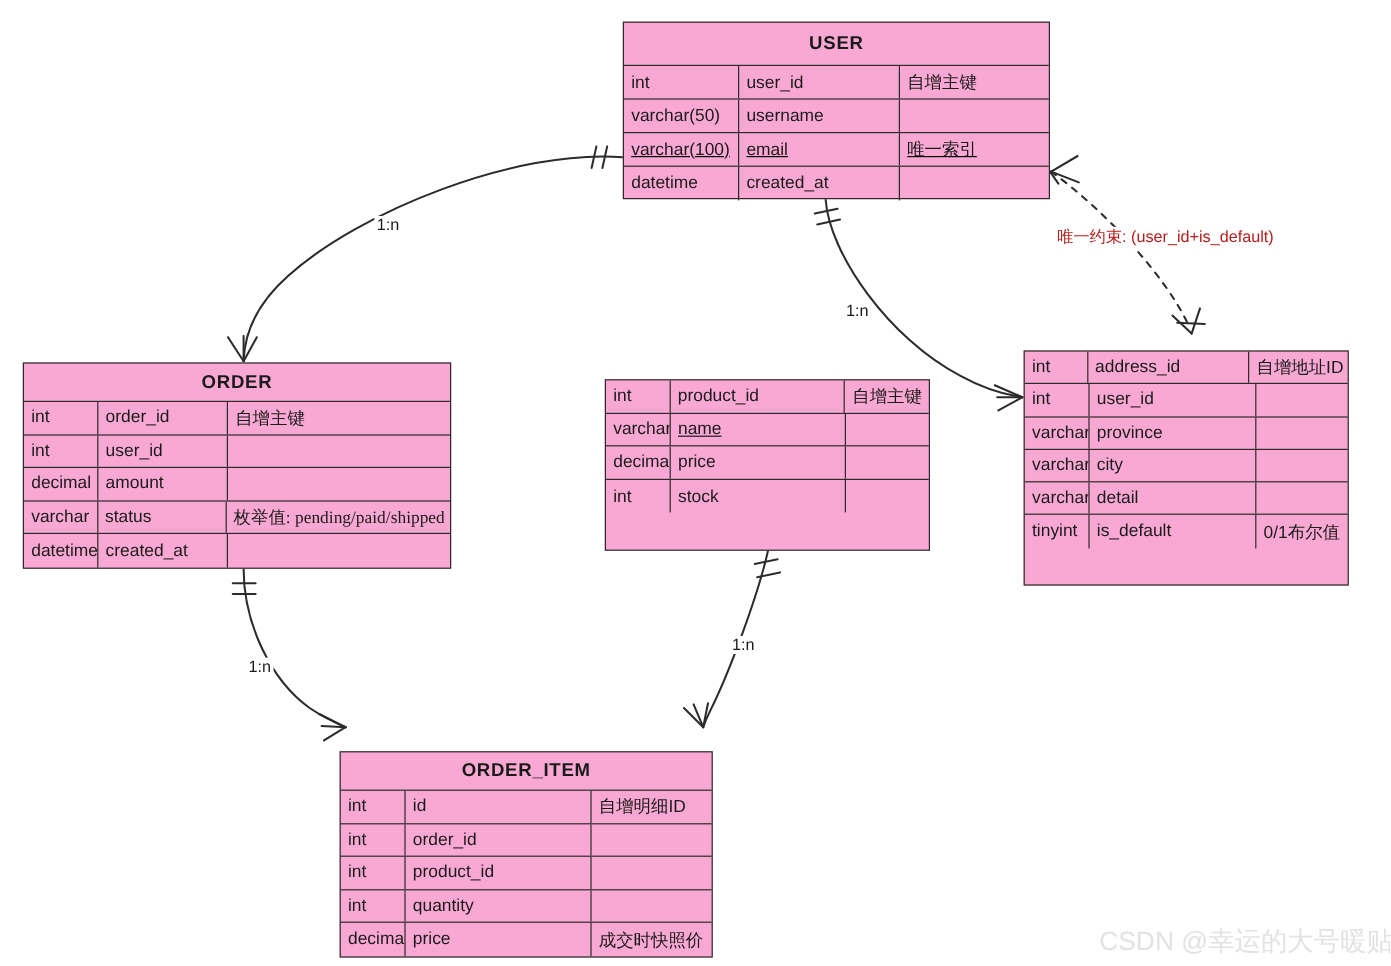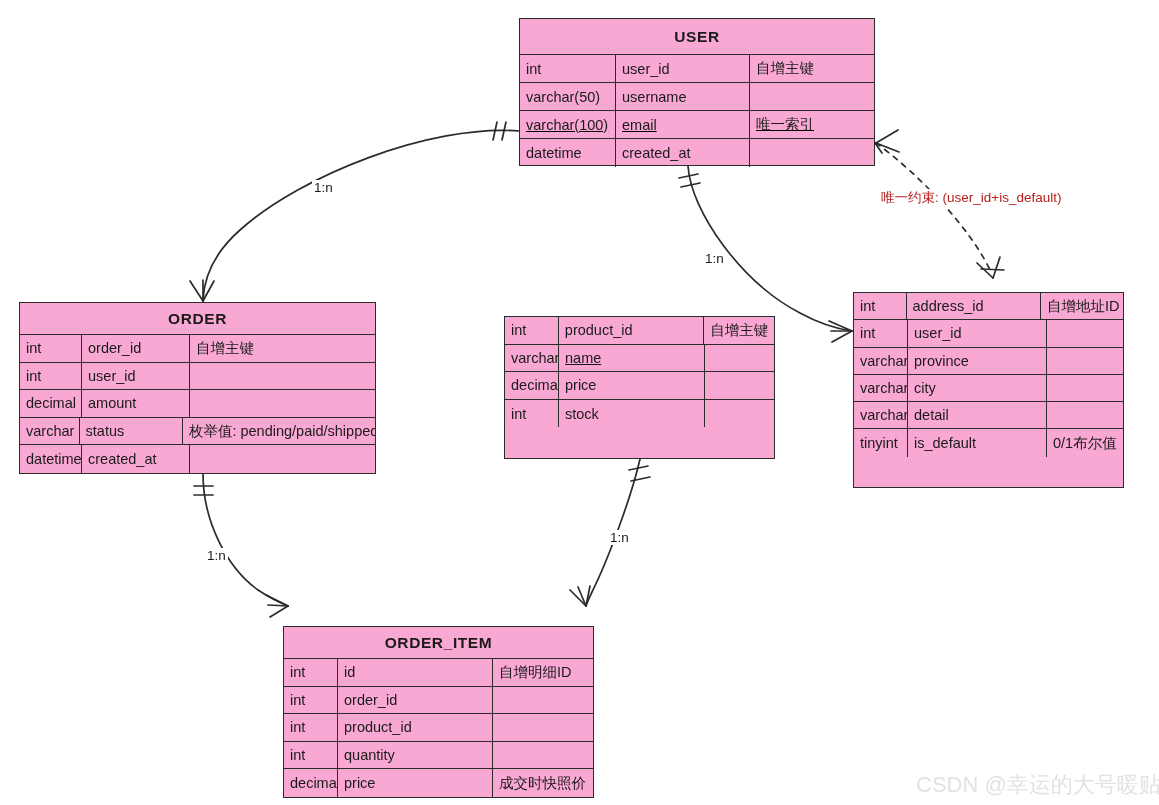--- a/index.html
+++ b/index.html
@@ -200,21 +200,21 @@
           <div class="cell c-note" style="flex: 1 1 auto;"></div>
         </div>
         <div class="row" style="height: 27.6px;">
           <div class="cell c-type" style="width: 62px;">decimal</div>
           <div class="cell c-name" style="width: 108px;">amount</div>
           <div class="cell c-note" style="flex: 1 1 auto;"></div>
         </div>
         <div class="row" style="height: 27.6px;">
           <div class="cell c-type" style="width: 62px;">varchar</div>
           <div class="cell c-name" style="width: 108px;">status</div>
-          <div class="cell c-note" style="flex: 1 1 auto;">枚举值: pending/paid/shipped</div>
+          <div class="cell c-note" style="flex: 1 1 auto; font-family: Liberation Serif, serif;">枚举值: pending/paid/shipped</div>
         </div>
         <div class="row" style="height: 27.6px;">
           <div class="cell c-type" style="width: 62px;">datetime</div>
           <div class="cell c-name" style="width: 108px;">created_at</div>
           <div class="cell c-note" style="flex: 1 1 auto;"></div>
         </div>
       </div>
       <div class="entity" style="left: 504px; top: 316px; width: 271px; height: 143px;">
         <div class="row" style="height: 27.6px;">
           <div class="cell c-type" style="width: 54px;">int</div>

